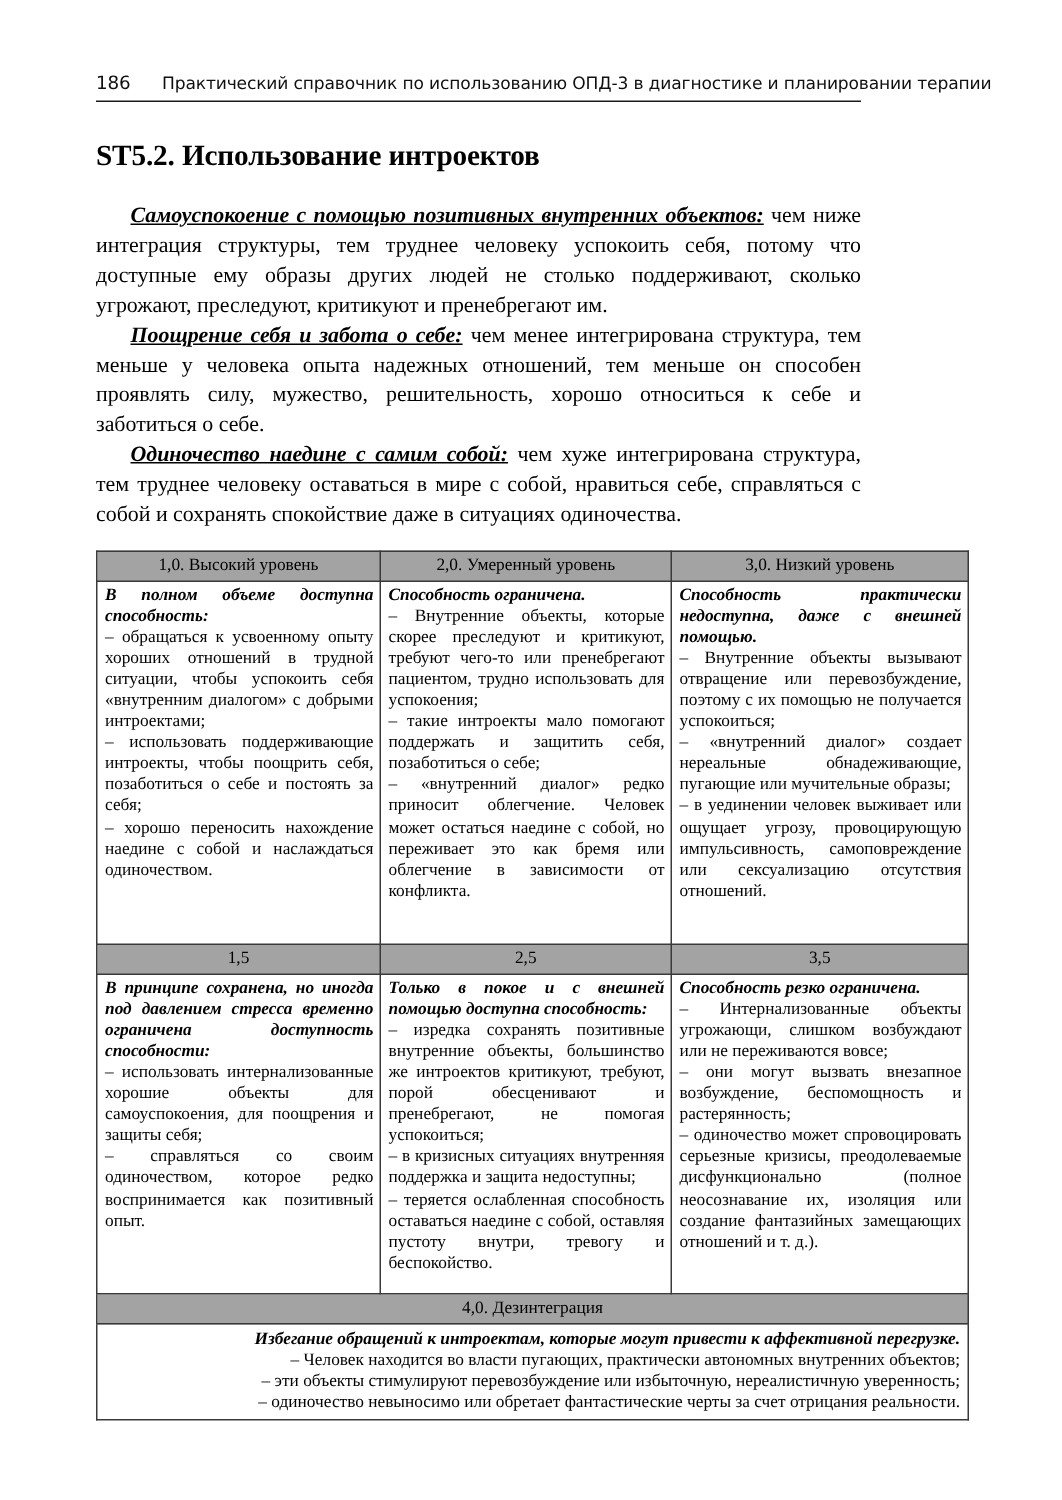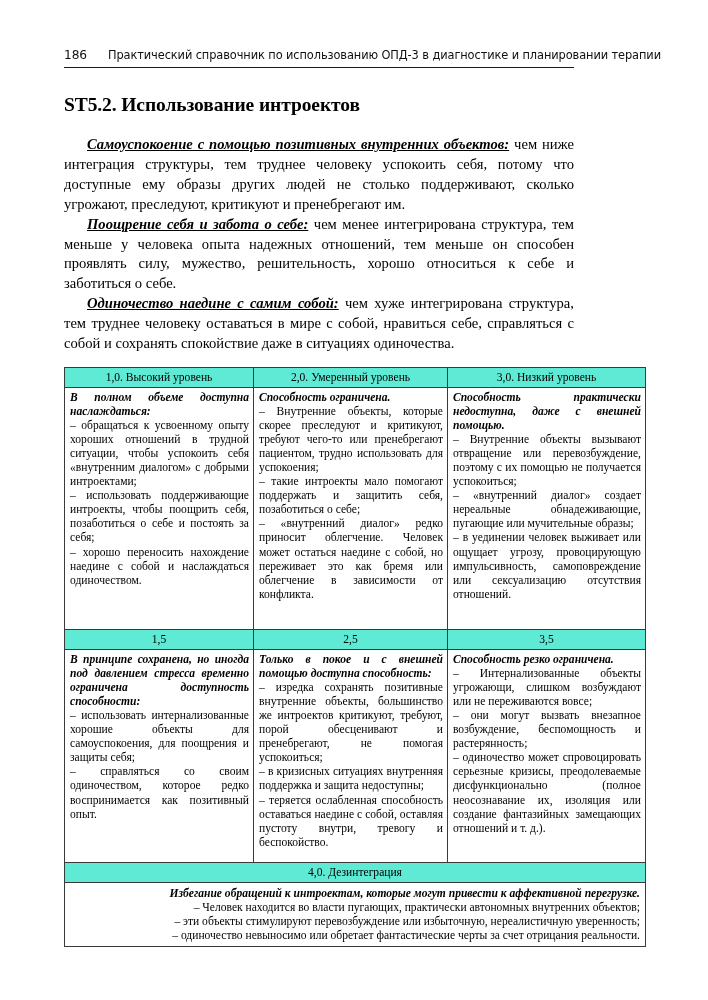--- a/index.html
+++ b/index.html
@@ -86,21 +86,21 @@
   .grid td, .grid th {
     border: 1.1px solid #3a3a3a;
     vertical-align: top;
     padding: 2px 4px 3px 5px;
     font-size: 11.55px;
     line-height: 14.05px;
     text-align: justify;
     font-weight: normal;
   }
   .hdr {
-    background: #5eead4;
+    background: #a3a3a3;
     text-align: center !important;
     font-weight: bold;
     font-size: 12.3px;
     line-height: 15px;
     padding: 2px 4px 3px 4px !important;
     vertical-align: middle !important;
   }
   .cell-lead {
     font-weight: bold;
     font-style: italic;
@@ -155,21 +155,21 @@
         <col class="c3">
     </colgroup>
     <tbody>
       <tr>
         <th class="hdr">1,0. Высокий уровень</th>
         <th class="hdr">2,0. Умеренный уровень</th>
         <th class="hdr">3,0. Низкий уровень</th>
       </tr>
       <tr>
         <td class="cell tall1">
-          <p><span class="cell-lead">В полном объеме доступна наслаждаться:</span></p>
+          <p><span class="cell-lead">В полном объеме доступна способность:</span></p>
           <p>– обращаться к усвоенному опыту хороших отношений в трудной ситуации, чтобы успокоить себя «внутренним диалогом» с добрыми интроектами;</p>
           <p>– использовать поддерживающие интроекты, чтобы поощрить себя, позаботиться о себе и постоять за себя;</p>
           <p>– хорошо переносить нахождение наедине с собой и наслаждаться одиночеством.</p>
         </td>
         <td class="cell tall1">
           <p><span class="cell-lead">Способность ограничена.</span></p>
           <p>– Внутренние объекты, которые скорее преследуют и критикуют, требуют чего-то или пренебрегают пациентом, трудно использовать для успокоения;</p>
           <p>– такие интроекты мало помогают поддержать и защитить себя, позаботиться о себе;</p>
           <p>– «внутренний диалог» редко приносит облегчение. Человек может остаться наедине с собой, но переживает это как бремя или облегчение в зависимости от конфликта.</p>
         </td>

